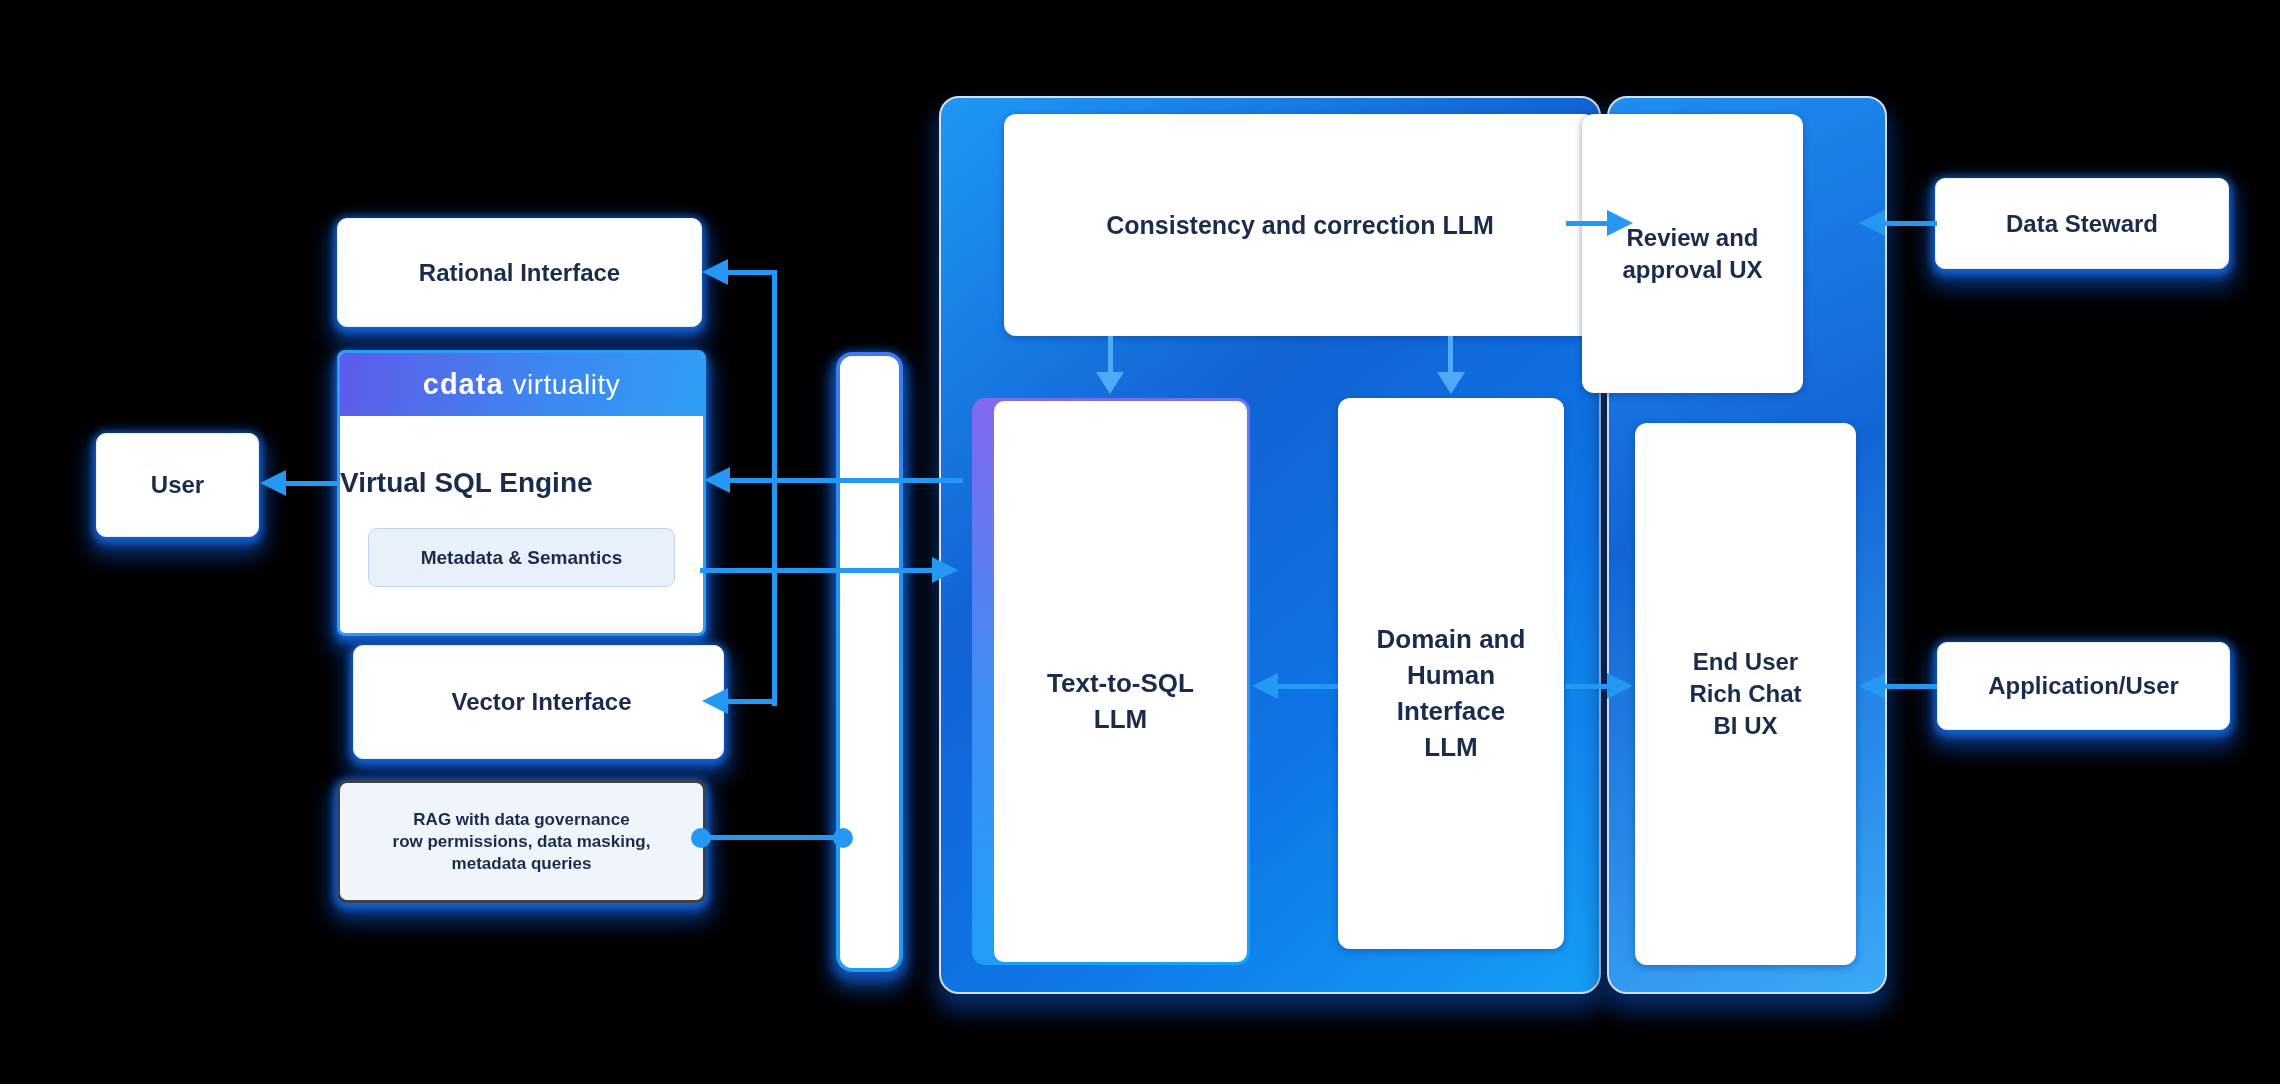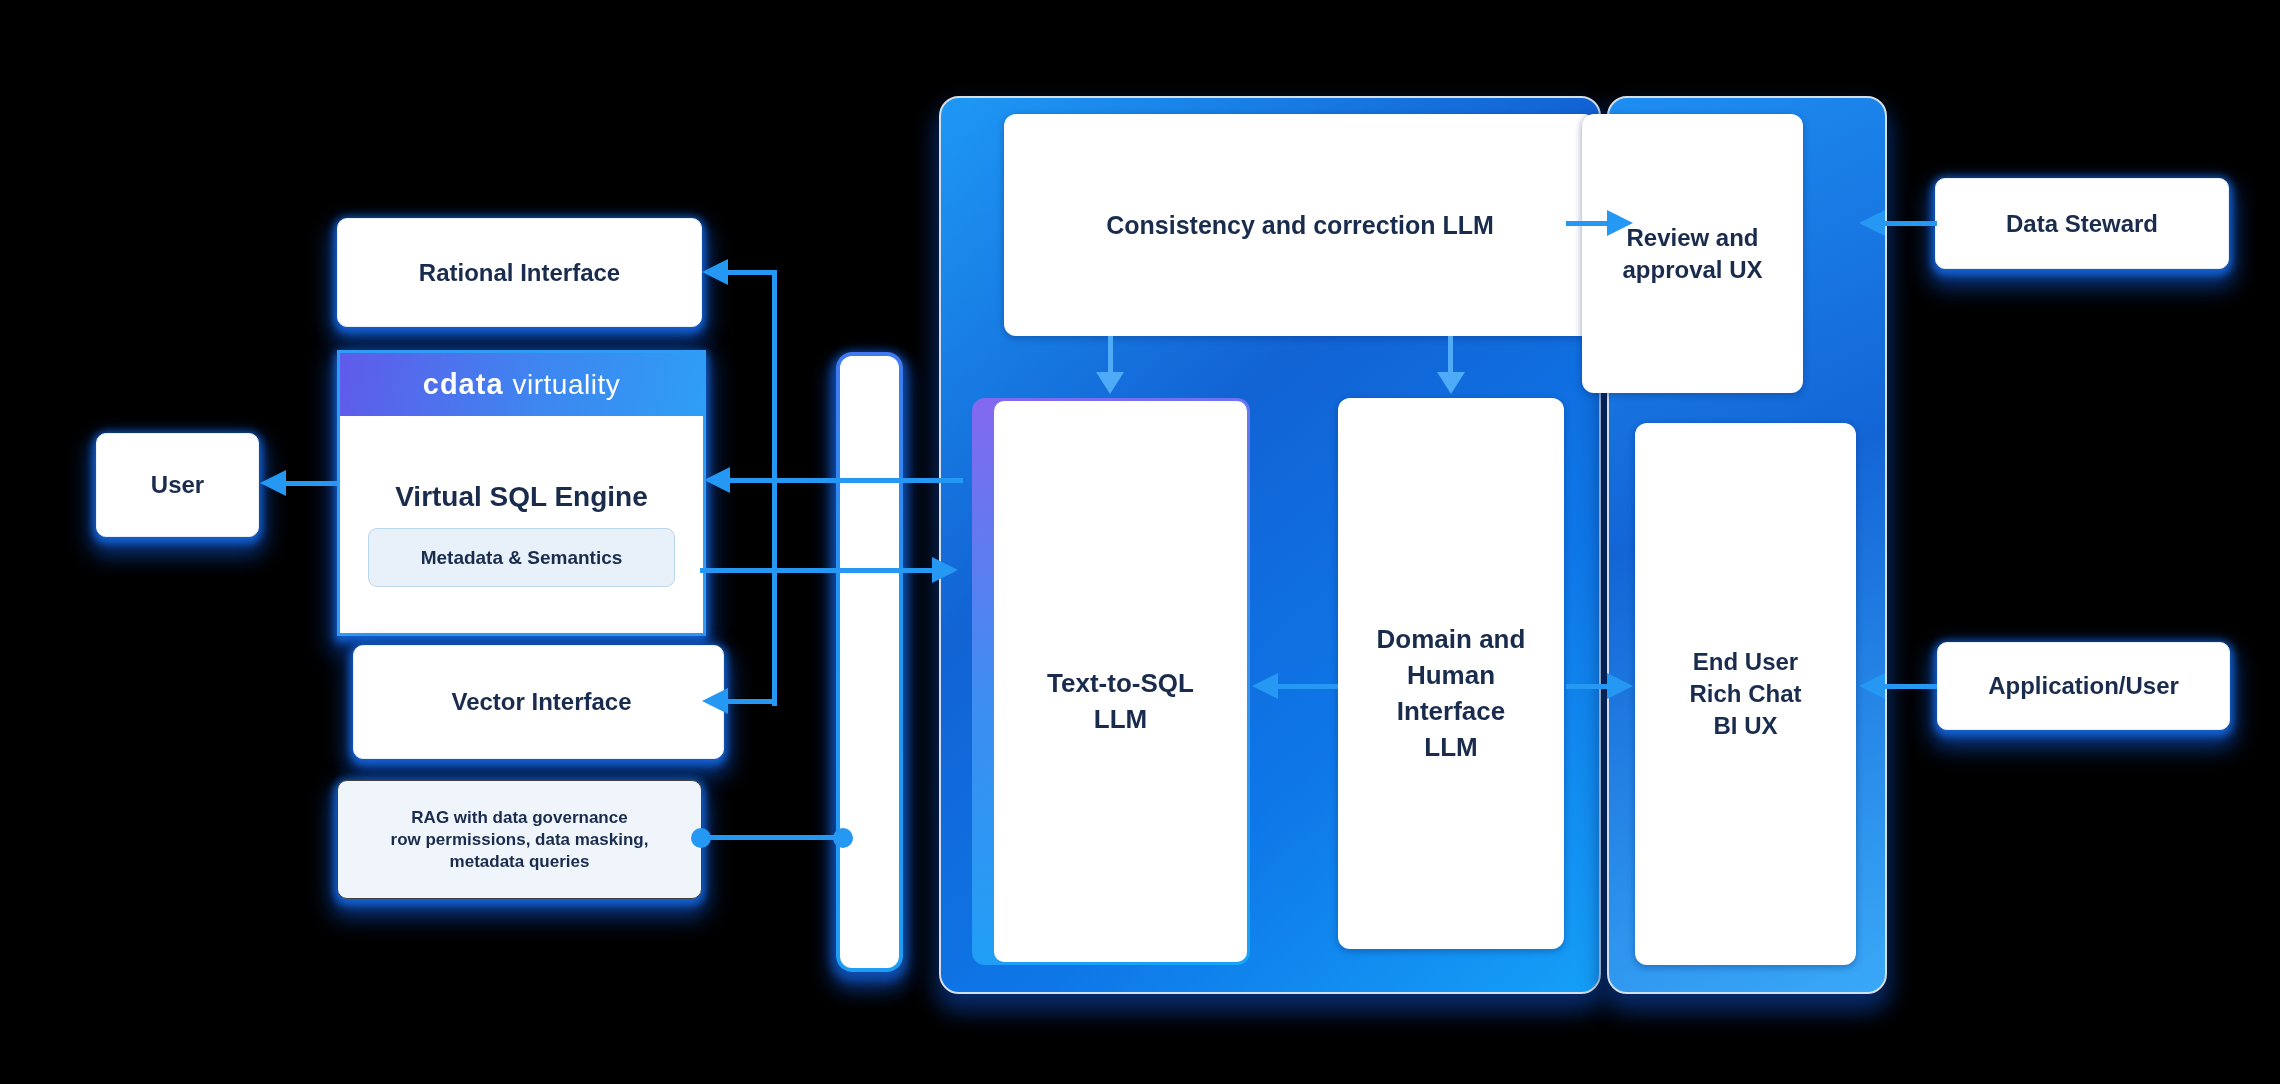--- a/index.html
+++ b/index.html
@@ -18,34 +18,34 @@
   .container.right{background:linear-gradient(155deg,#1e8ef2 0%,#1365d6 45%,#3aa9f8 100%);}
   .innerbox{position:absolute;background:#fff;border-radius:12px;display:flex;flex-direction:column;
             align-items:center;justify-content:center;text-align:center;font-weight:bold;color:#1a2c4e;
             box-shadow:0 2px 6px 1px rgba(10,50,120,.35);}
   .gradborder{position:absolute;border-radius:13px;padding:3px;
               background:linear-gradient(160deg,#8468ef 0%,#3e8df2 45%,#15a5f7 100%);}
   .gradborder .inner{width:100%;height:100%;background:#fff;border-radius:10px;
              display:flex;flex-direction:column;align-items:center;justify-content:center;
              text-align:center;font-weight:bold;color:#1a2c4e;box-sizing:border-box;}
   .nudge{margin-top:38px;}
-  .card{position:absolute;background:#fff;border:3px solid #2f9df5;border-radius:0;overflow:hidden;
+  .card{position:absolute;background:#fff;border:3px solid #2f9df5;border-radius:8px;overflow:hidden;
         box-shadow:0 4px 8px 2px rgba(21,101,216,.92),0 12px 22px 6px rgba(12,62,150,.85);}
   .cardheader{height:63px;display:flex;align-items:center;justify-content:center;
               background:linear-gradient(100deg,#5f5bea 0%,#3e86f0 55%,#2e9ef5 100%);color:#fff;}
   .logo-b{font-weight:800;font-size:29px;letter-spacing:1px;}
   .logo-l{font-weight:300;font-size:28px;margin-left:9px;letter-spacing:.5px;}
   .pill{position:absolute;left:28px;right:28px;top:175px;height:57px;background:#e8f1f9;
         border:1.5px solid #bcd6ea;border-radius:9px;display:flex;align-items:center;justify-content:center;
         font-weight:bold;font-size:19px;color:#1a2c4e;}
   .barwrap{position:absolute;border-radius:16px;padding:4px;
            background:linear-gradient(180deg,#4279f0 0%,#2196f3 40%,#1f9df5 100%);
            box-shadow:0 4px 10px 4px rgba(16,80,180,.9),0 12px 20px 6px rgba(12,62,150,.8);}
   .barwrap .inner{width:100%;height:100%;background:#fff;border-radius:12px;box-sizing:border-box;}
-  .ragbox{background:#eff5fb;border:1px solid #404040;font-size:17px;line-height:22px;}
+  .ragbox{background:#eff5fb;border:3px solid #404040;font-size:17px;line-height:22px;}
   .ragbox span{display:block;}
   .line{position:absolute;background:#2598f4;}
   .ah-left{position:absolute;width:0;height:0;border-top:13px solid transparent;
            border-bottom:13px solid transparent;border-right:26px solid #2598f4;}
   .ah-right{position:absolute;width:0;height:0;border-top:13px solid transparent;
             border-bottom:13px solid transparent;border-left:26px solid #2598f4;}
   .ah-down{position:absolute;width:0;height:0;border-left:14px solid transparent;
            border-right:14px solid transparent;border-top:22px solid #4fabf7;}
   .dline{background:#4fabf7;}
   .dot{position:absolute;width:20px;height:20px;border-radius:50%;background:#2598f4;}
@@ -62,21 +62,21 @@
 
   <div class="whitebox lbl24" style="left:337px;top:218px;width:363px;height:107px;">
     <span>Rational Interface</span>
   </div>
 
   <div class="card" style="left:337px;top:350px;width:363px;height:280px;">
     <div class="cardheader">
       <span class="logo-b">cdata</span>
       <span class="logo-l">virtuality</span>
     </div>
-    <div style="text-align:center;font-weight:bold;font-size:28px;line-height:34px;margin-top:64px;">Virtual SQL Engine</div>
+    <div style="font-weight:bold;font-size:28px;line-height:34px;margin-top:50px;">Virtual SQL Engine</div>
     <div class="pill">
       <span>Metadata &amp; Semantics</span>
     </div>
   </div>
 
   <div class="whitebox lbl24" style="left:353px;top:645px;width:363px;height:112px;padding-left:6px;">
     <span>Vector Interface</span>
   </div>
 
   <div class="whitebox ragbox" style="left:337px;top:780px;width:363px;height:117px;">

